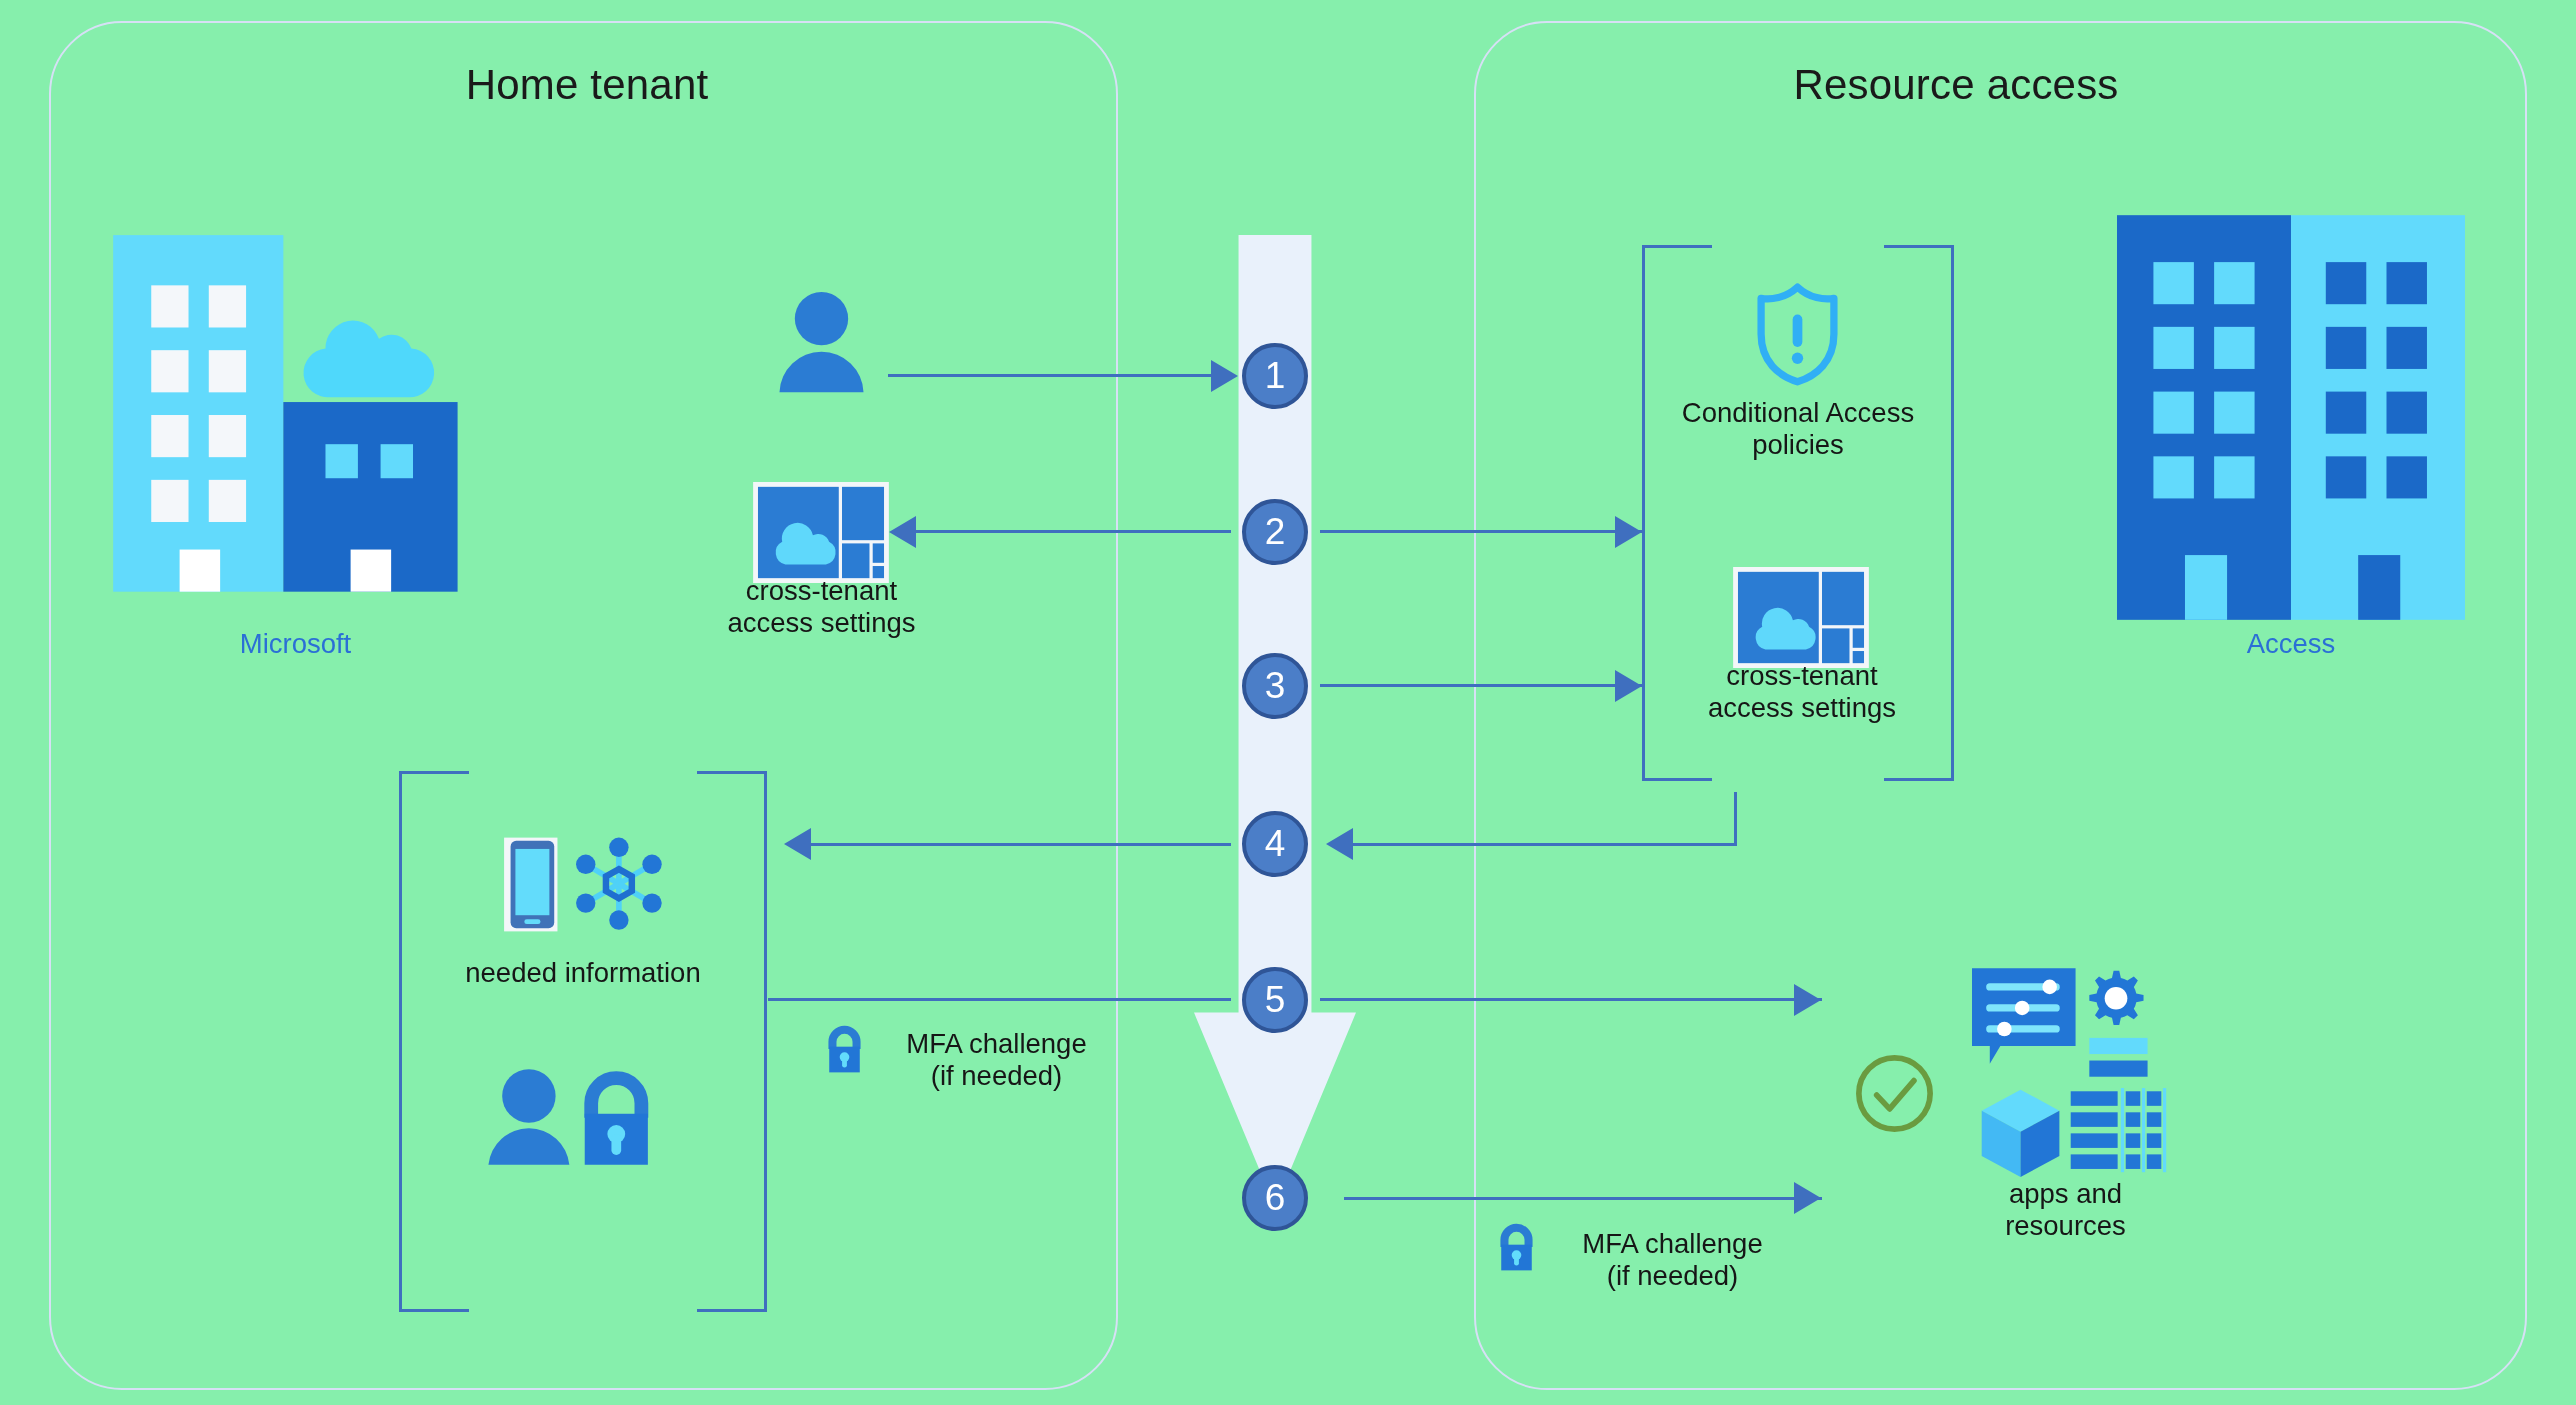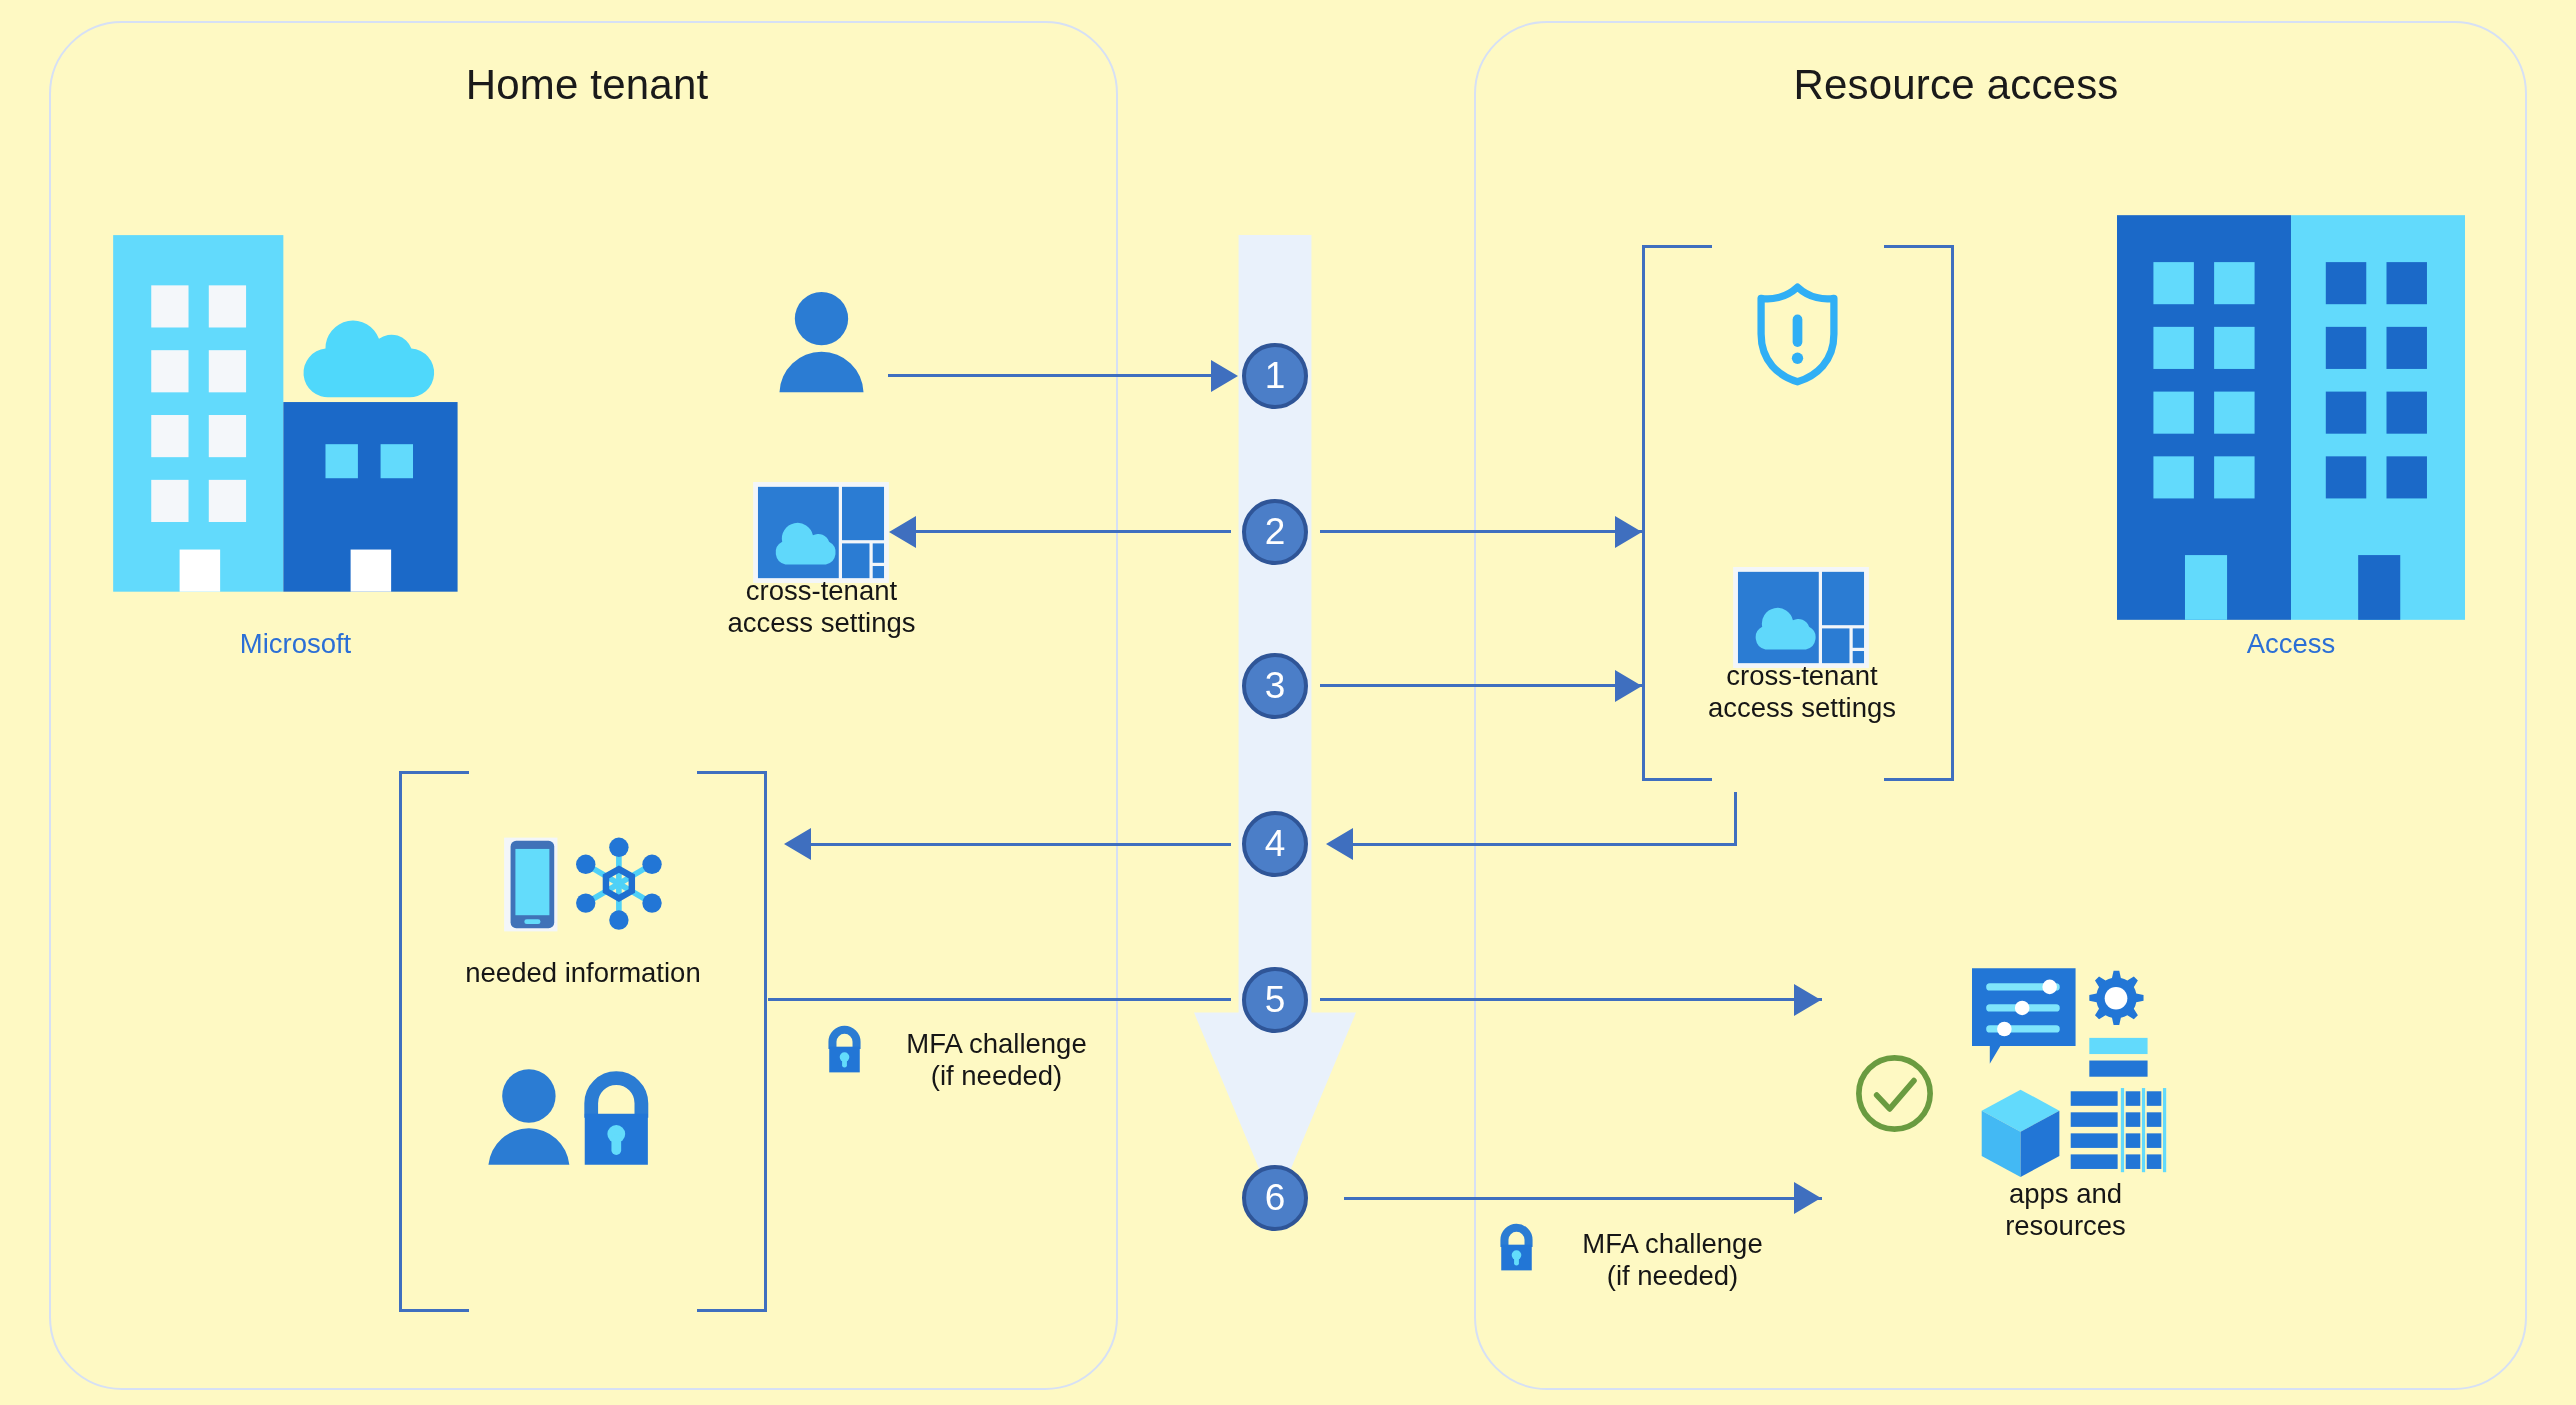--- a/index.html
+++ b/index.html
@@ -9,21 +9,21 @@
     background: #ffffff;
   }
   body {
     font-family: "Liberation Sans", "DejaVu Sans", sans-serif;
     color: #171717;
   }
   #stage {
     position: relative;
     width: 2576px;
     height: 1405px;
-    background: #fef9c3;
+    background: #86efac;
     overflow: hidden;
   }
   .abs { position: absolute; }
 
   
   .tenant-panel {
     position: absolute;
     border: 2.4px solid #d6e0f5;
     border-radius: 73px;
     background: transparent;
@@ -307,20 +307,22 @@
     <div class="bk-h" style="right:0; bottom:0;"></div>
   </div>
 
   <div class="abs" style="left:1753px; top:282px;">
     <svg width="89" height="104" viewBox="0 0 110 128">
       <path d="M55 6 C40 20 22 22 10 20 L10 64 C10 98 32 116 55 123 C78 116 100 98 100 64 L100 20 C88 22 70 20 55 6 Z" fill="none" stroke="#30aff5" stroke-width="9" stroke-linejoin="round"></path>
       <rect x="49" y="40" width="12" height="40" rx="6" fill="#30aff5"></rect>
       <circle cx="55" cy="94" r="7" fill="#30aff5"></circle>
     </svg>
   </div>
+  <div class="caption" style="left:1640px; top:397px; width:316px;">Conditional Access
+policies</div>
 
   <div class="abs" style="left:1733px; top:567px;">
     <svg width="136" height="101" viewBox="0 0 168 125">
       <rect x="0" y="0" width="168" height="125" fill="#f3f6f9"></rect>
       <rect x="6" y="6" width="100" height="113" fill="#2b7cd3"></rect>
       <path d="M36 74 a19 19 0 0 1 38 -8 a14 14 0 0 1 20 8 a15 15 0 0 1 -4 28 l-50 0 a15 15 0 0 1 -4 -28 z" fill="#5fd8fb"></path>
       <rect x="110" y="6" width="52" height="66" fill="#2b7cd3"></rect>
       <rect x="110" y="76" width="34" height="43" fill="#2b7cd3"></rect>
       <rect x="148" y="76" width="14" height="24" fill="#2b7cd3"></rect>
       <rect x="148" y="104" width="14" height="15" fill="#2b7cd3"></rect>

